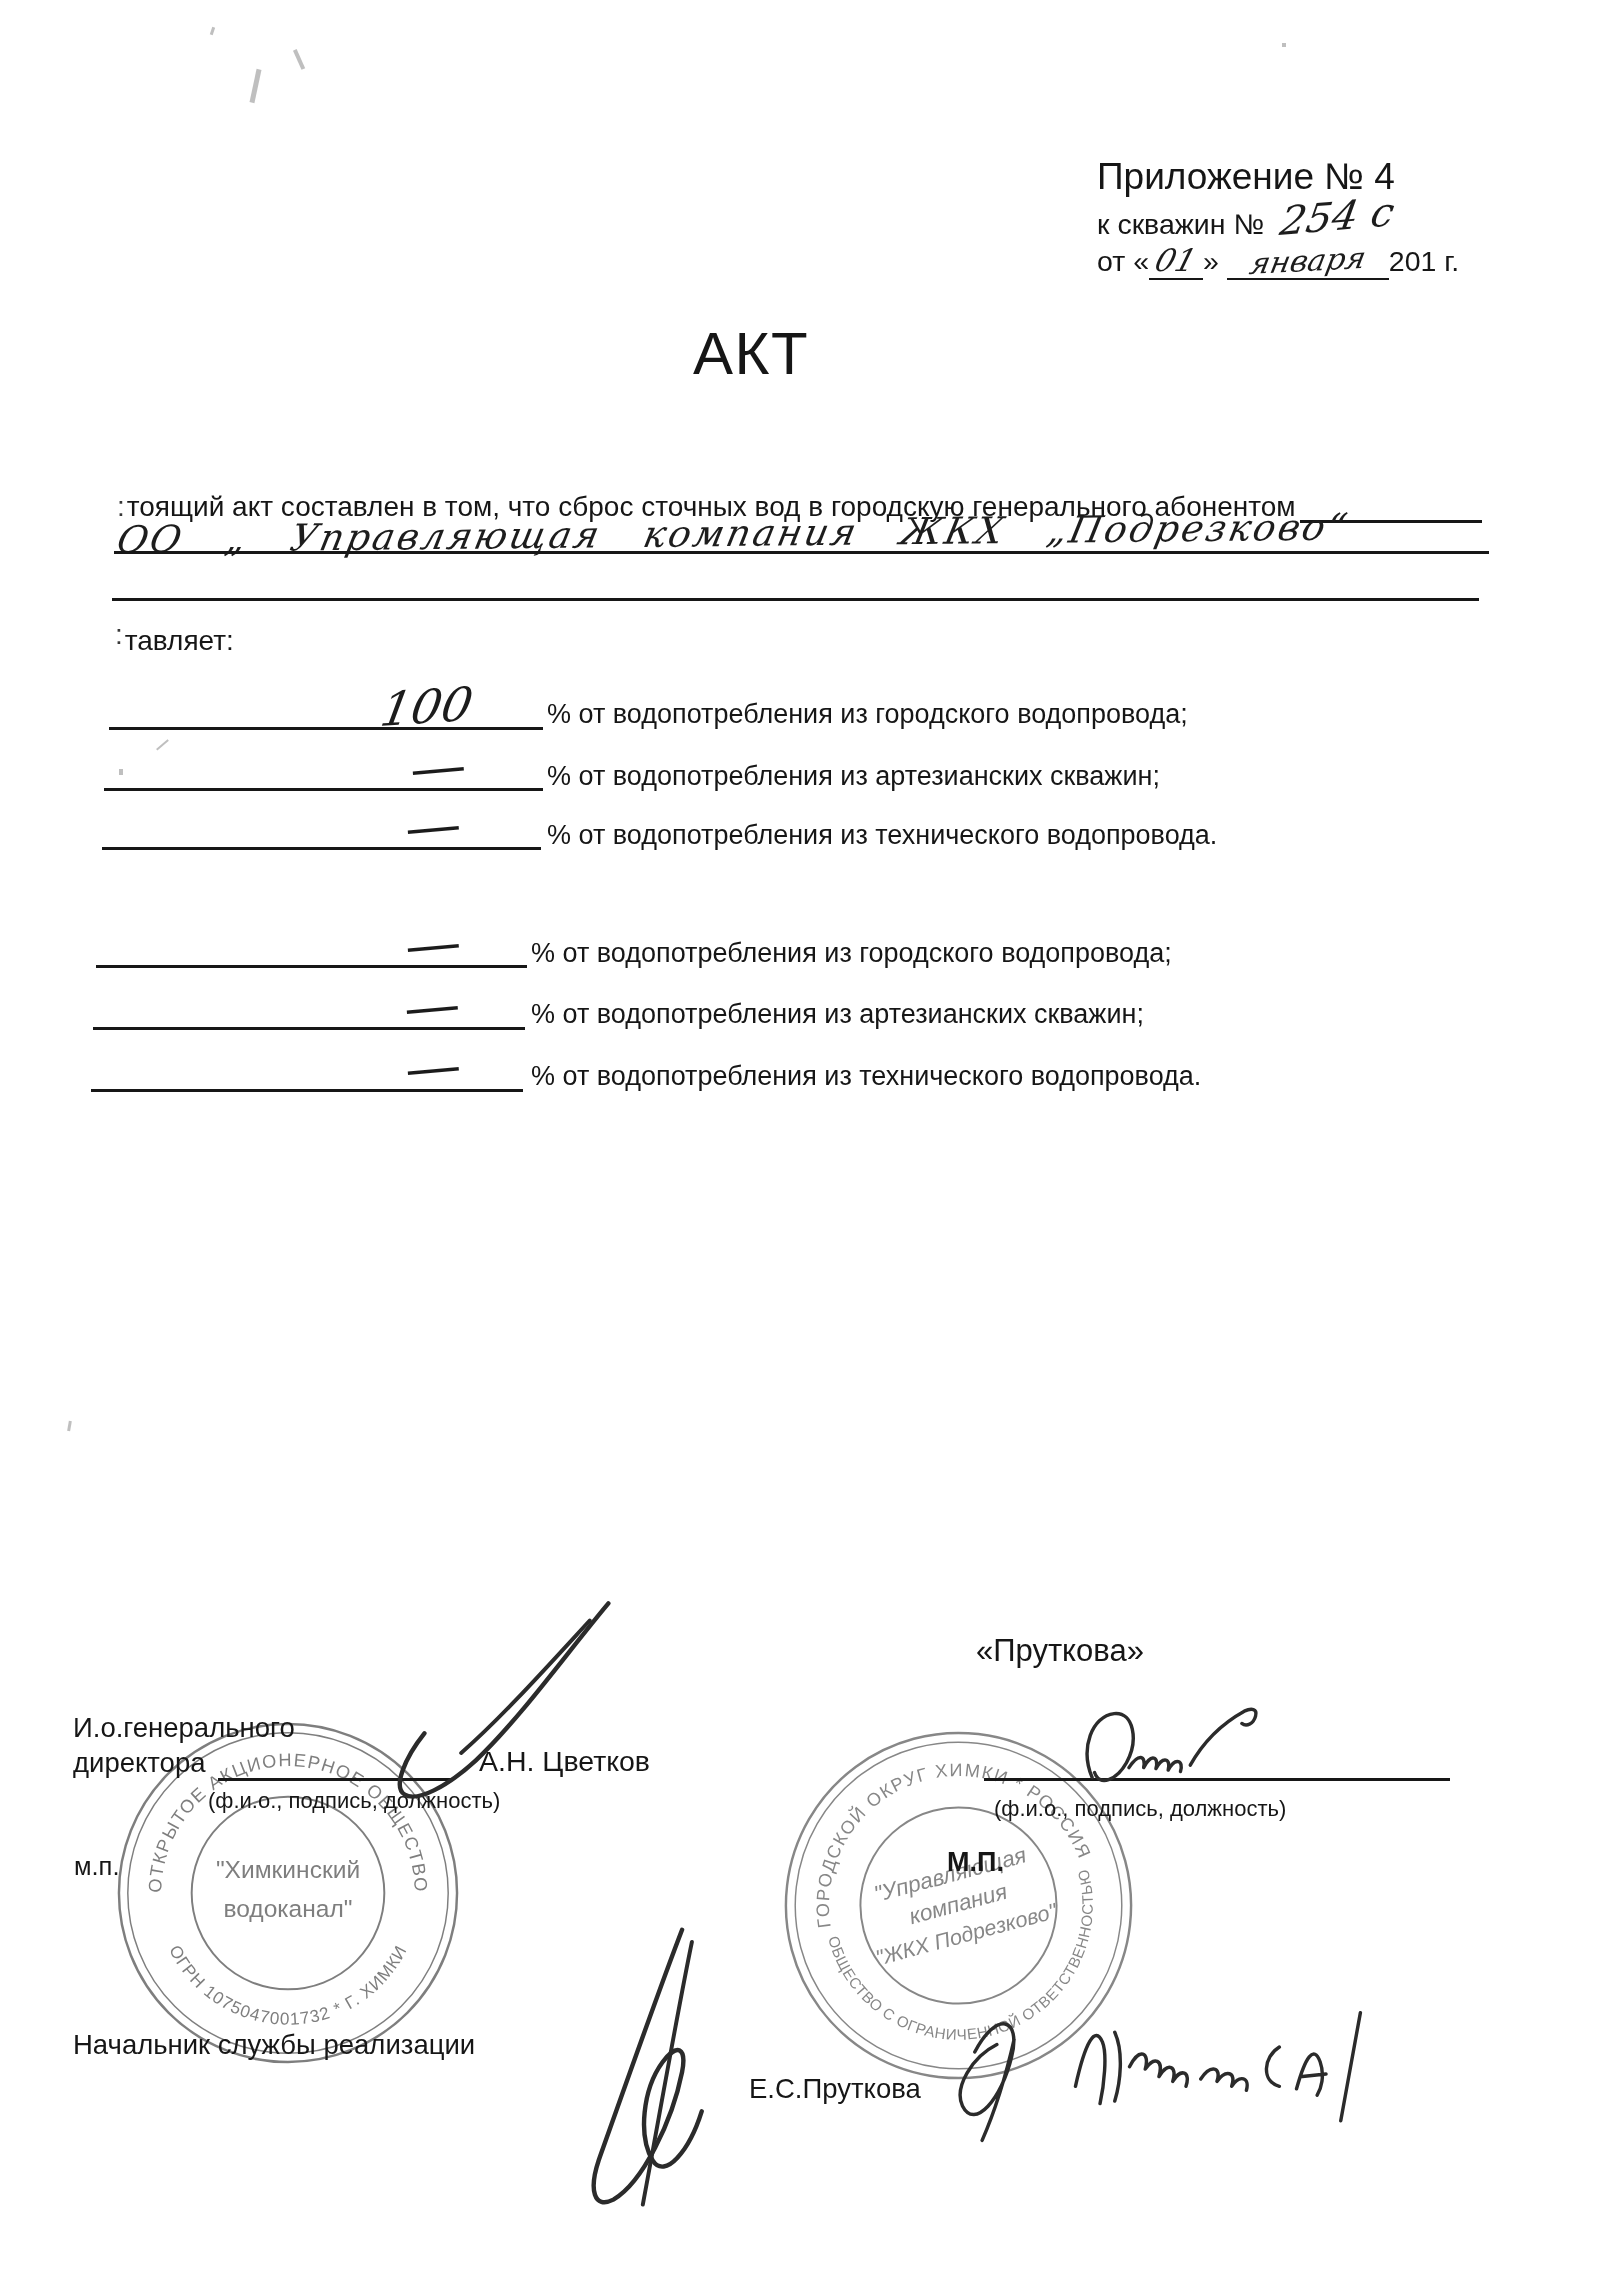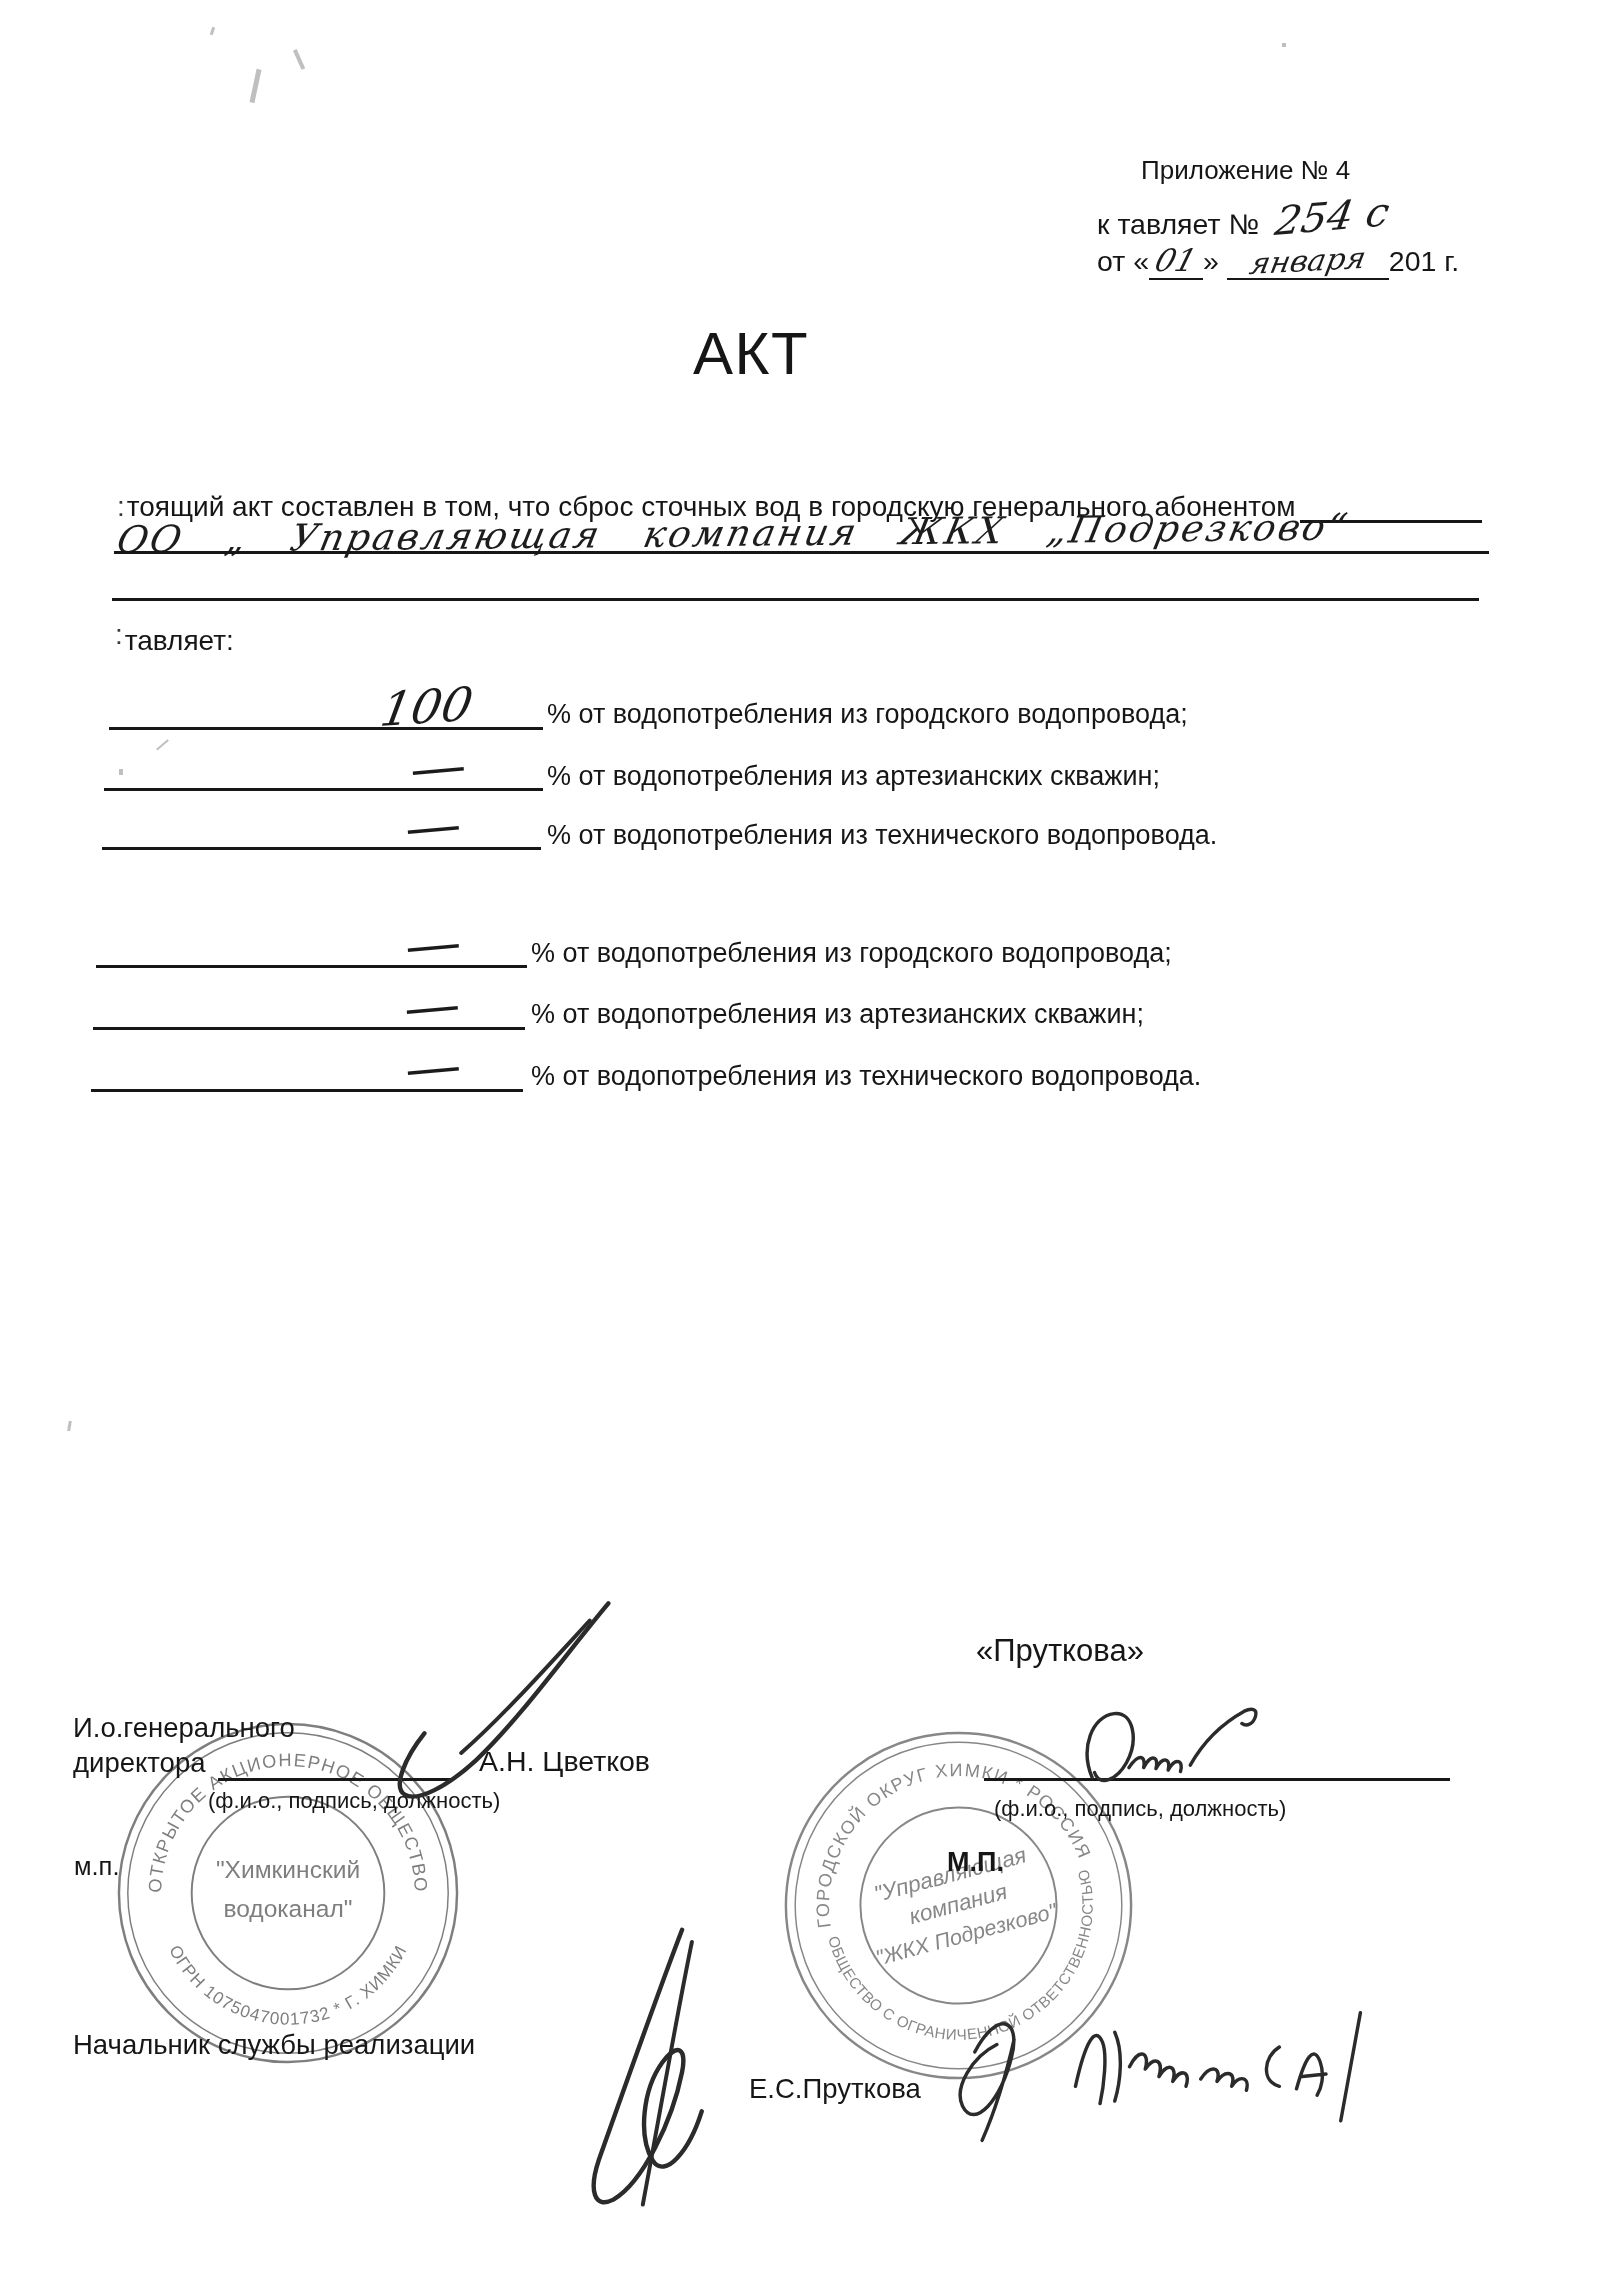--- a/index.html
+++ b/index.html
@@ -28,23 +28,23 @@
 <div id="page">
 
   <div class="speck" style="left:211px;top:27px;width:2.9px;height:7.9px;transform:rotate(18deg);"></div>
   <div class="speck" style="left:253px;top:69px;width:4.9px;height:34px;transform:rotate(12deg);"></div>
   <div class="speck" style="left:297px;top:49px;width:3.9px;height:20.6px;transform:rotate(-24deg);"></div>
   <div class="speck" style="left:1282px;top:43px;width:3.9px;height:3.9px;"></div>
   <div class="speck" style="left:68px;top:1421px;width:2.9px;height:9.8px;transform:rotate(10deg);"></div>
   <div class="speck" style="left:155px;top:744px;width:14.7px;height:2px;transform:rotate(-40deg);"></div>
   <div class="speck" style="left:119px;top:769px;width:4.4px;height:5.9px;"></div>
 
-  <div class="t" style="left:1097px;top:156px;font-size:26px;margin-left:44px;">Приложение № 4</div>
+  <div class="t" style="left:1097px;top:156px;font-size:37px;">Приложение № 4</div>
   <div class="t" style="left:1097px;top:198px;font-size:28.5px;">
-    <span>к тавляет №</span>
+    <span>к скважин №</span>
     <span class="hw" style="display:inline-block;font-size:40px;transform:skewX(-14deg) rotate(-5deg) translateY(-3.9px);margin-left:8.8px;">254 с</span>
   </div>
   <div class="t" style="left:1097px;top:243px;font-size:28.5px;">
     <span>от «</span><span style="display:inline-block;min-width:54px;border-bottom:2.9px solid #171717;text-align:center;"><span class="hw" style="display:inline-block;font-size:31px;transform:skewX(-16deg);">01</span></span><span>»</span>
     <span style="display:inline-block;min-width:162px;border-bottom:2.9px solid #171717;text-align:center;"><span class="hw" style="display:inline-block;font-size:30px;transform:skewX(-14deg) rotate(-3deg);">января</span></span><span>201 г.</span>
   </div>
 
   <div class="t" style="left:693px;top:320px;font-size:60px;letter-spacing:1.5px;">АКТ</div>
 
   <div class="para" style="left:117px;top:491px;width:1365px;font-size:28px;">

